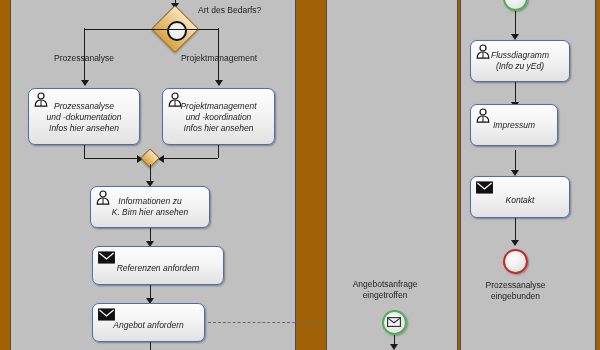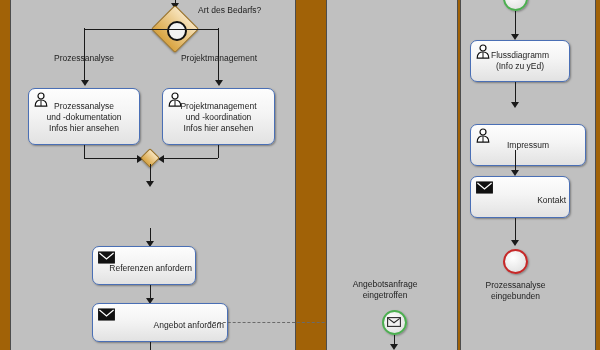--- a/index.html
+++ b/index.html
@@ -7,22 +7,22 @@
        font-family:"Liberation Sans","DejaVu Sans",sans-serif;}
   #stage{position:relative;width:600px;height:350px;background:#a16207;}
 
   .pool{position:absolute;background:#c0c0c0;border:1px solid #4d4d4d;box-sizing:border-box;}
 
   .task{position:absolute;box-sizing:border-box;border:1px solid #4a6fb5;
         border-radius:7px;background:linear-gradient(to bottom,#fdfdfd 0%,#f4f4f4 45%,#e2e2e2 100%);
         box-shadow:1px 1px 2px rgba(0,0,0,0.35);}
   .task .tlabel{position:absolute;left:0;right:0;top:50%;transform:translateY(-50%);
         text-align:center;font-size:8.5px;color:#1d1d1d;line-height:11px;
-        white-space:pre-line;padding:0 3px;box-sizing:border-box;}
-  .task.msg .tlabel{top:58%;text-align:right;}
+        white-space:pre-line;padding:0 3px;box-sizing:border-box;font-style:italic;}
+  .task.msg .tlabel{top:58%;}
 
   .ico{position:absolute;left:4px;top:3px;width:16px;height:15px;}
 
   .gw{position:absolute;box-sizing:border-box;}
   .gw .dia{position:absolute;inset:0;background:linear-gradient(to bottom,#f7e3bc,#d9a441);
         border:1px solid #9b7020;transform:rotate(45deg);border-radius:2px;
         box-shadow:1px 1px 2px rgba(0,0,0,0.3);}
   .gw .inner{position:absolute;border-radius:50%;background:#f2f2f2;
         border:2.5px solid #111;}
 
@@ -101,36 +101,45 @@
   <div class="ln lnh" style="left:160px;top:157.5px;width:58px;"></div>
   <div class="arr left" style="left:158px;top:154.5px;"></div>
 
   <div class="gw" style="left:143px;top:151px;width:14px;height:14px;">
     <div class="dia"></div>
   </div>
 
   <div class="ln lnv" style="left:149.5px;top:164px;height:19px;"></div>
   <div class="arr down" style="left:146px;top:181px;"></div>
 
+  <div class="task" style="left:90px;top:186px;width:120px;height:42px;">
+    <svg class="ico" viewBox="0 0 16 15">
+      <circle cx="8" cy="4" r="3" fill="#fff" stroke="#111" stroke-width="1.2"></circle>
+      <path d="M2.2 14.2 C2.2 9.4 5 8 8 8 C11 8 13.8 9.4 13.8 14.2 Z" fill="#fff" stroke="#111" stroke-width="1.2"></path>
+      <path d="M8 8.4 L8 14" stroke="#111" stroke-width="1"></path>
+    </svg>
+    <div class="tlabel">Informationen zu
+K. Bim hier ansehen</div>
+  </div>
 
   <div class="ln lnv" style="left:149.5px;top:228px;height:15px;"></div>
   <div class="arr down" style="left:146px;top:241px;"></div>
 
-  <div class="task msg" style="left:92px;top:246px;width:104px;height:39px;">
+  <div class="task msg" style="left:92px;top:246px;width:132px;height:39px;">
     <svg class="ico" viewBox="0 0 18 13" style="width:17px;height:13px;left:5px;top:4px;">
       <rect x="0.6" y="0.6" width="16.8" height="11.8" fill="#111" stroke="#111" stroke-width="1"></rect>
       <path d="M1.5 1.8 L9 8 L16.5 1.8" fill="none" stroke="#fff" stroke-width="1.3"></path>
     </svg>
     <div class="tlabel">Referenzen anfordern</div>
   </div>
 
   <div class="ln lnv" style="left:149.5px;top:285px;height:15px;"></div>
   <div class="arr down" style="left:146px;top:298px;"></div>
 
-  <div class="task msg" style="left:92px;top:303px;width:136px;height:39px;">
+  <div class="task msg" style="left:92px;top:303px;width:113px;height:39px;">
     <svg class="ico" viewBox="0 0 18 13" style="width:17px;height:13px;left:5px;top:4px;">
       <rect x="0.6" y="0.6" width="16.8" height="11.8" fill="#111" stroke="#111" stroke-width="1"></rect>
       <path d="M1.5 1.8 L9 8 L16.5 1.8" fill="none" stroke="#fff" stroke-width="1.3"></path>
     </svg>
     <div class="tlabel">Angebot anfordern</div>
   </div>
 
   <div class="ln lnv" style="left:149.5px;top:342px;height:8px;"></div>
 
   <div class="dash" style="left:208px;top:322px;width:171px;"></div>
@@ -164,21 +173,21 @@
       <path d="M2.2 14.2 C2.2 9.4 5 8 8 8 C11 8 13.8 9.4 13.8 14.2 Z" fill="#fff" stroke="#111" stroke-width="1.2"></path>
       <path d="M8 8.4 L8 14" stroke="#111" stroke-width="1"></path>
     </svg>
     <div class="tlabel">Flussdiagramm
 (Info zu yEd)</div>
   </div>
 
   <div class="ln lnv" style="left:514.5px;top:82px;height:22px;"></div>
   <div class="arr down" style="left:511px;top:102px;"></div>
 
-  <div class="task" style="left:470px;top:124px;width:116px;height:42px;">
+  <div class="task" style="left:470px;top:104px;width:88px;height:42px;">
     <svg class="ico" viewBox="0 0 16 15">
       <circle cx="8" cy="4" r="3" fill="#fff" stroke="#111" stroke-width="1.2"></circle>
       <path d="M2.2 14.2 C2.2 9.4 5 8 8 8 C11 8 13.8 9.4 13.8 14.2 Z" fill="#fff" stroke="#111" stroke-width="1.2"></path>
       <path d="M8 8.4 L8 14" stroke="#111" stroke-width="1"></path>
     </svg>
     <div class="tlabel">Impressum</div>
   </div>
 
   <div class="ln lnv" style="left:514.5px;top:150px;height:22px;"></div>
   <div class="arr down" style="left:511px;top:170px;"></div>

